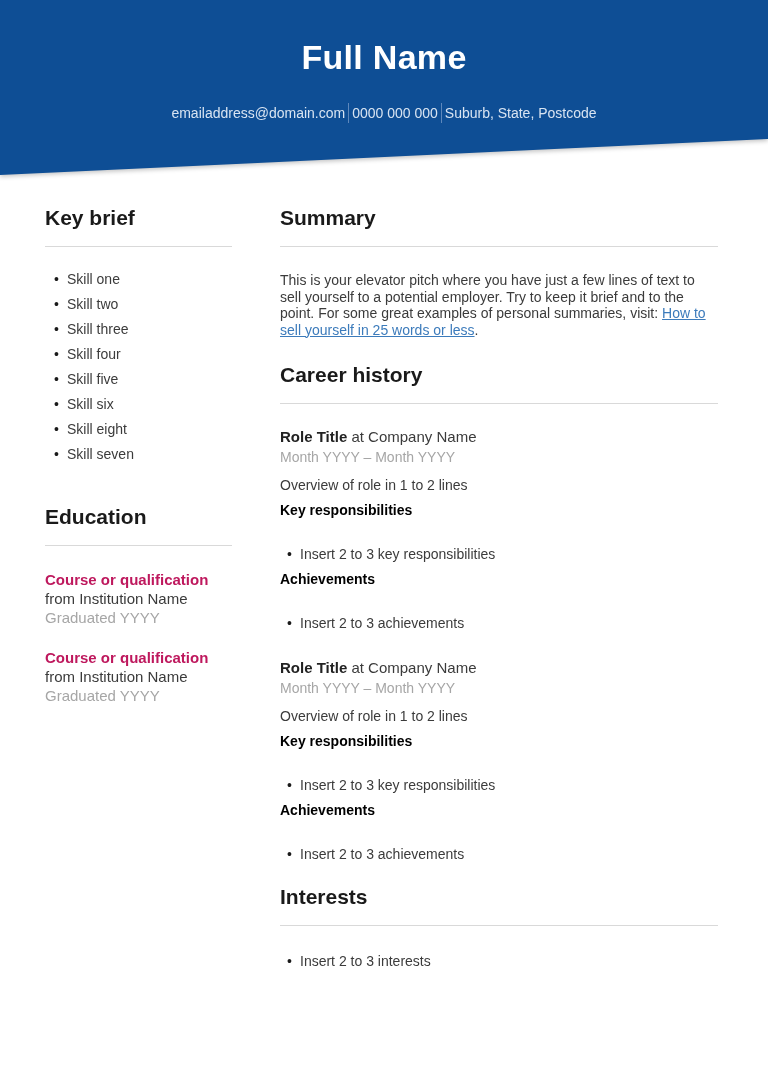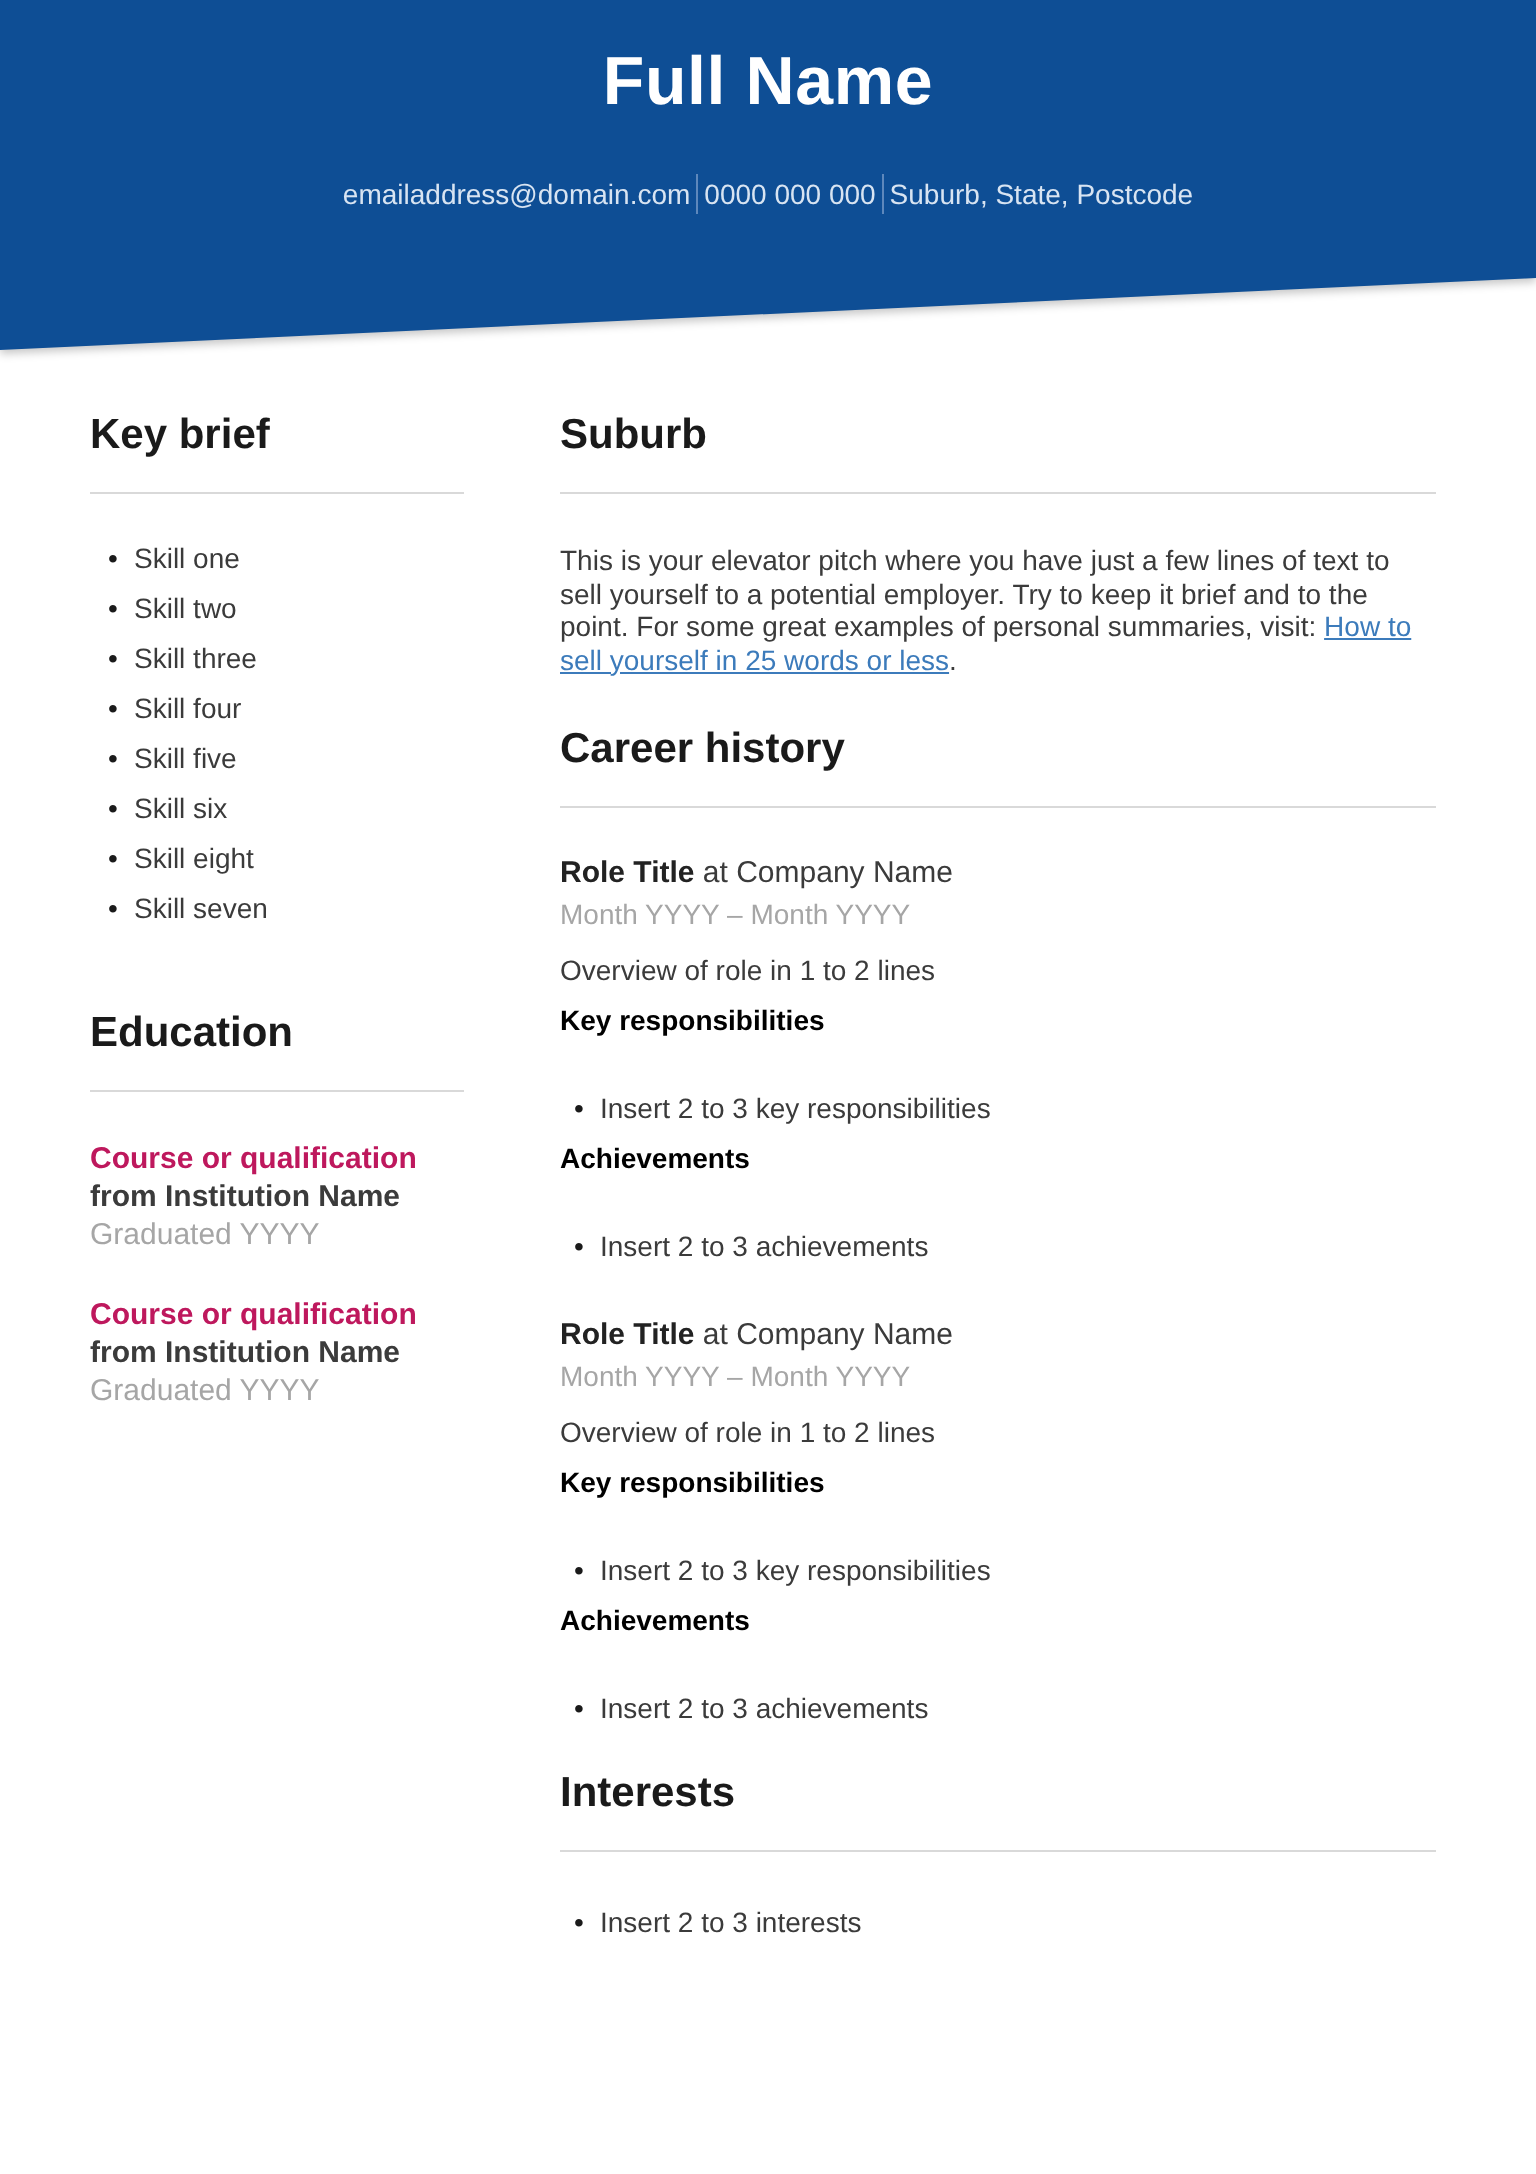--- a/index.html
+++ b/index.html
@@ -22,21 +22,21 @@
   }
   .header {
     width: 768px;
     height: 175px;
     background: #0E4E95;
     clip-path: polygon(0 0, 768px 0, 768px 139px, 0 175px);
     text-align: center;
   }
   .full-name {
     margin: 0;
-    padding-top: 22px;
+    padding-top: 38px;
     font-size: 34px;
     line-height: 38px;
     font-weight: bold;
     color: #ffffff;
     letter-spacing: 0.3px;
   }
   .contact {
     margin-top: 27px;
     display: flex;
     justify-content: center;
@@ -82,21 +82,21 @@
   ul.bullets li::before {
     content: "\2022";
     position: absolute;
     left: -13px;
     color: #1a1a1a;
   }
   h2.edu-h { margin-top: 37px; }
   .edu-entry { margin-top: 24px; font-size: 15px; line-height: 19px; }
   .edu-entry + .edu-entry { margin-top: 21px; }
   .edu-entry .course { font-weight: bold; color: #be185d; }
-  .edu-entry .inst   { color: #3b3b3b; font-weight: bold; }
+  .edu-entry .inst   { color: #3b3b3b; }
   .edu-entry .grad   { color: #a6a6a6; }
 
   
   .summary-text {
     margin: 25px 0 0 0;
     font-size: 14px;
     line-height: 16.5px;
     color: #3b3b3b;
   }
   .summary-text a.link {
@@ -168,21 +168,21 @@
     <div class="edu-entry">
       <div class="course">Course or qualification</div>
       <div class="inst">from Institution Name</div>
       <div class="grad">Graduated YYYY</div>
     </div>
   </aside>
 
   <main class="right-col">
 
     <section>
-      <h2 class="sec">Suburb</h2>
+      <h2 class="sec">Summary</h2>
       <hr class="rule">
       <p class="summary-text"><span>This is your elevator pitch where you have just a few lines of text to sell yourself to a potential employer. Try to keep it brief and to the point. For some great examples of personal summaries, visit: </span><a class="link" href="#">How to sell yourself in 25 words or less</a><span>.</span></p>
     </section>
 
     <section>
       <h2 class="sec career-h">Career history</h2>
       <hr class="rule">
 
       <div class="role">
         <div class="role-line">

